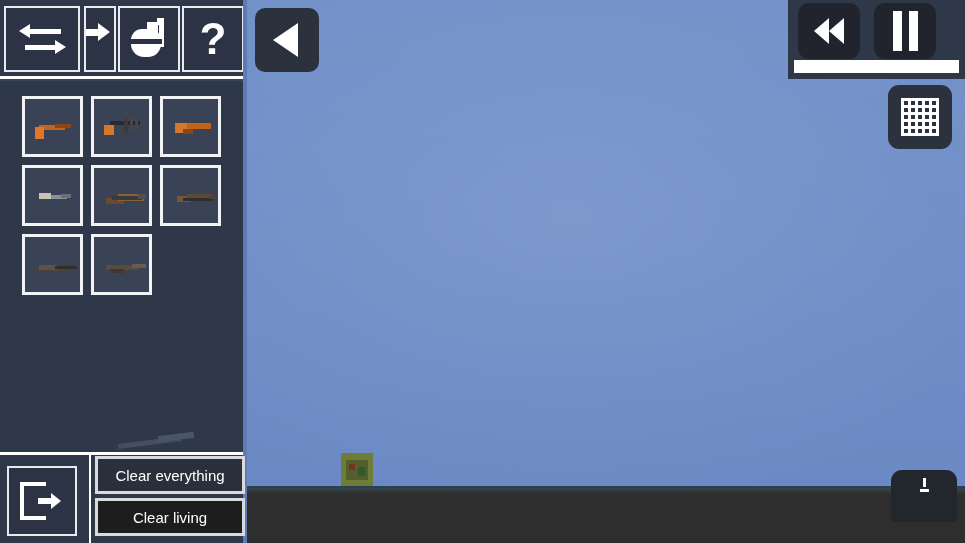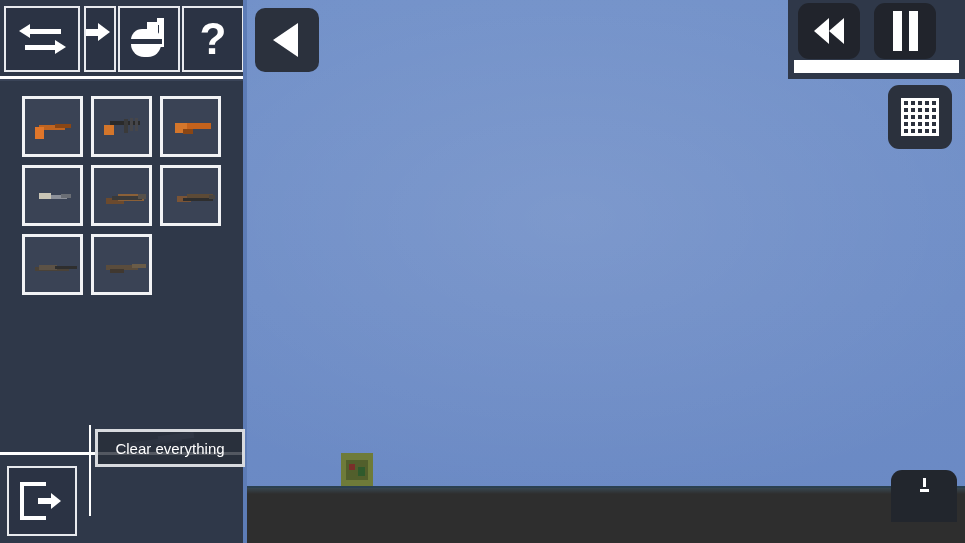--- a/index.html
+++ b/index.html
@@ -234,21 +234,21 @@
     border:4px solid #fff; border-right:none;
   }
   .exit-ico .shaft{ position:absolute; left:18px; top:16px; width:16px; height:6px; background:#fff; }
   .exit-ico .head{
     position:absolute; left:31px; top:11px; width:0;height:0;
     border-top:8px solid transparent; border-bottom:8px solid transparent;
     border-left:10px solid #fff;
   }
 
   #clear-panel{
-    position:absolute; left:89px; top:425px; width:158px; height:91px;
+    position:absolute; left:89px; top:452px; width:158px; height:91px;
     border-left:2px solid #ffffff;
   }
   .clear-btn{
     position:absolute; left:4px; width:150px; height:38px;
     border:3px solid #d8dade;
     display:flex; align-items:center; justify-content:center;
     color:#ffffff; font-size:15px; cursor:pointer;
   }
   #clear-everything{ top:4px; background:rgba(40,46,58,.80); }
   #clear-living{ top:46px; background:#1d1d1d; }
@@ -413,13 +413,14 @@
         <span class="shaft"></span>
         <span class="head"></span>
     </span>
   </div>
 
   <div id="sidebar-edge"></div>
 </div>
 
 <div id="clear-panel">
   <div id="clear-everything" class="clear-btn">Clear everything</div>
+  <div id="clear-living" class="clear-btn">Clear living</div>
 </div>
 
 </body></html>

